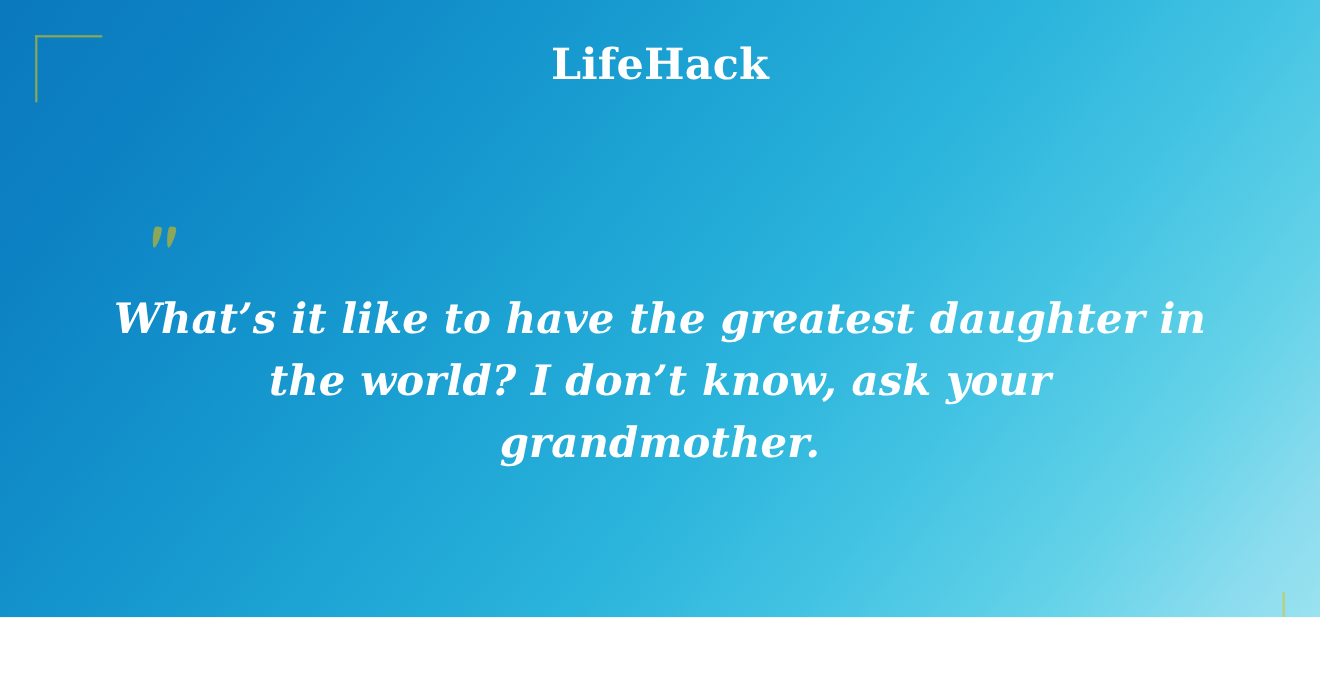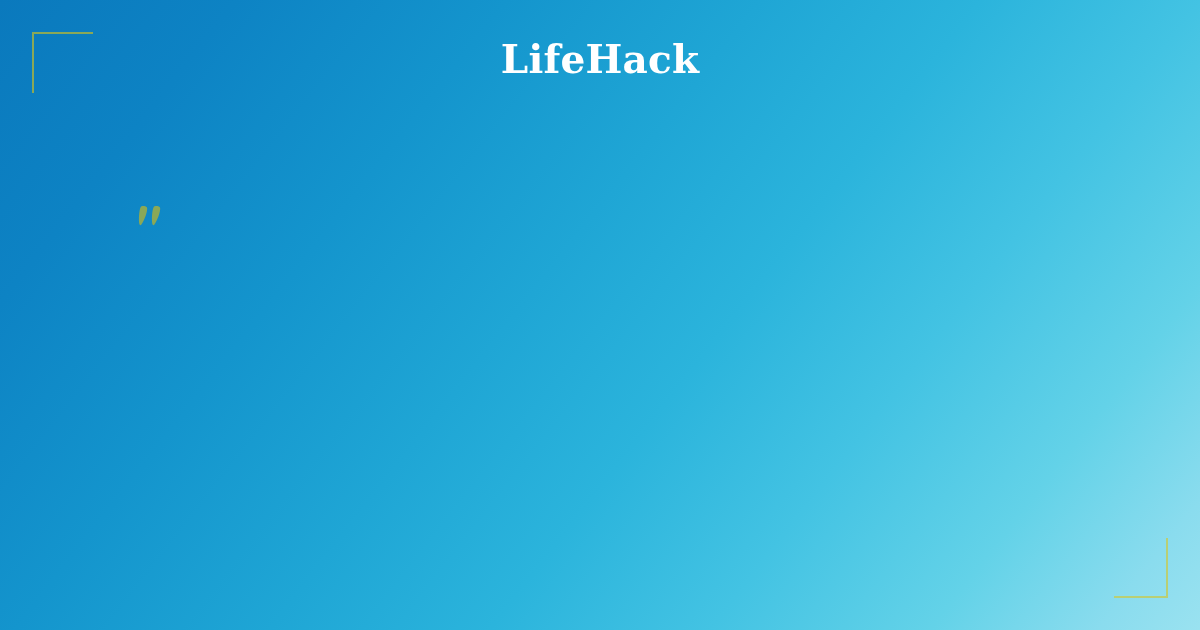--- a/index.html
+++ b/index.html
@@ -10,21 +10,21 @@
   body {
     width: 1200px;
     height: 630px;
     overflow: hidden;
     font-family: "Liberation Serif", serif;
   }
 
   #quote-card {
     position: relative;
     width: 1200px;
-    height: 630px;
+    height: 561px;
     overflow: hidden;
     
     background:
       linear-gradient(128deg,
         #0a79bd 0%,
         #0d83c4 14%,
         #1495cd 30%,
         #1fa6d5 45%,
         #2bb4dc 58%,
         #43c3e3 71%,
@@ -112,16 +112,17 @@
 
   <div id="brand-logo">LifeHack</div>
 
   <div id="quote-mark">
     <svg viewBox="0 0 60 60" xmlns="http://www.w3.org/2000/svg">
       <path d="M10.5 18 C13.2 18 15.2 18.6 15.2 20.2 C15.2 24.4 12.6 31.8 9.6 36.2 C8.6 37.6 7.6 37.4 7.3 35.8 C6.6 31.8 7.0 23.8 8.2 20.2 C8.7 18.7 9.3 18 10.5 18 Z" fill="#8aa857"></path>
       <path d="M23.5 18 C26.2 18 28.2 18.6 28.2 20.2 C28.2 24.4 25.6 31.8 22.6 36.2 C21.6 37.6 20.6 37.4 20.3 35.8 C19.6 31.8 20.0 23.8 21.2 20.2 C21.7 18.7 22.3 18 23.5 18 Z" fill="#8aa857"></path>
     </svg>
   </div>
 
+  <div id="quote-text">What’s it like to have the greatest daughter in the world? I don’t know, ask your grandmother.</div>
 
   <div class="corner-bracket bottom-right"></div>
 
 </div>
 
 </body></html>

